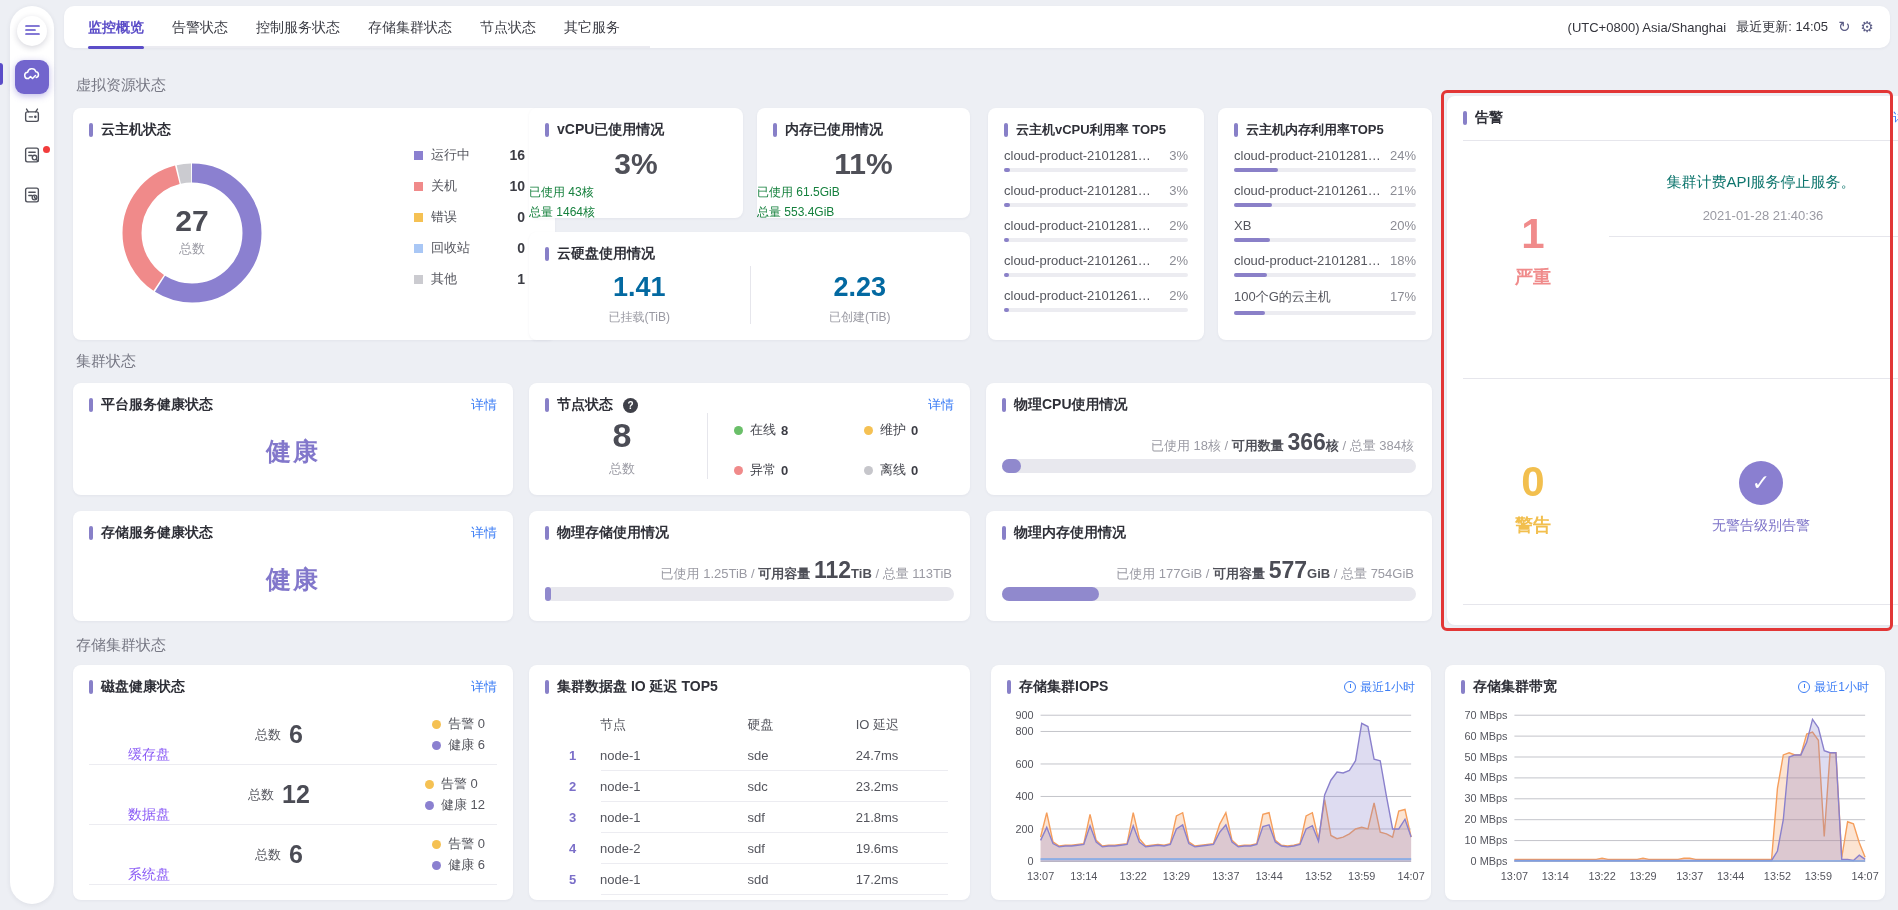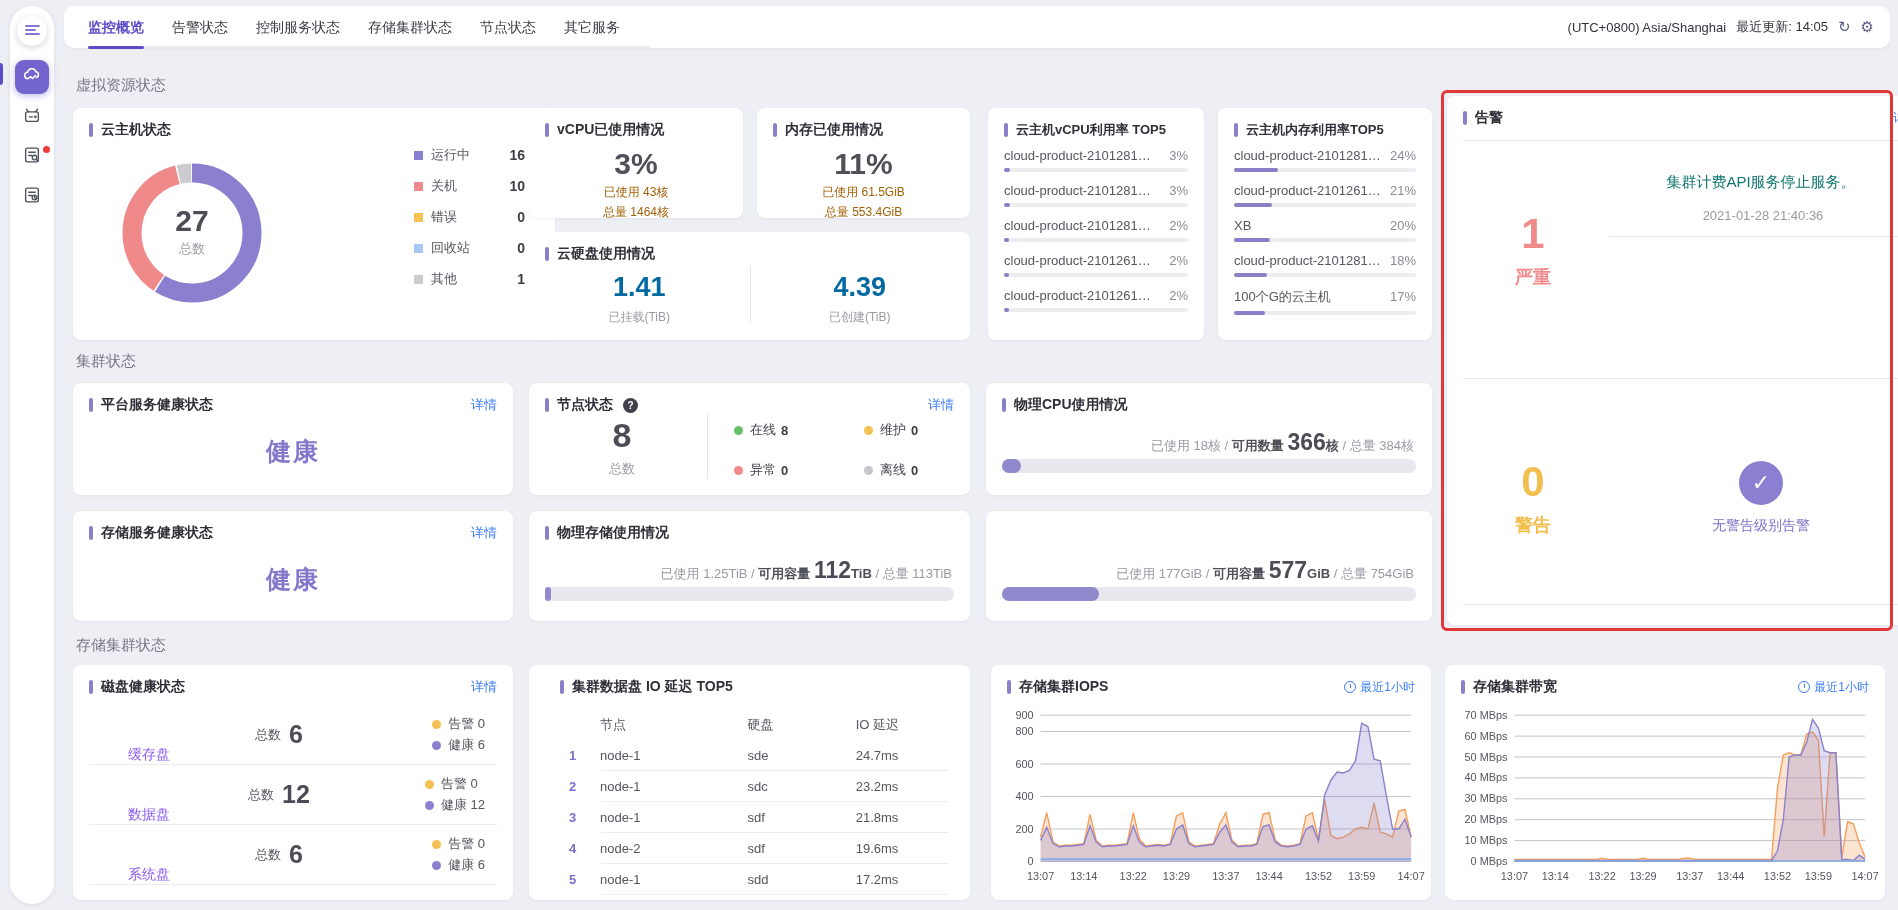--- a/index.html
+++ b/index.html
@@ -47,21 +47,21 @@
   .donut-total { font-size:30px; font-weight:700; color:#4b4c55; }
   .donut-total-label { font-size:13px; color:#9a9aa3; margin-top:2px; }
   .vm-legend { position:absolute; right:30px; top:38px; }
   .vm-legend-row { display:flex; align-items:center; margin-bottom:13px; }
   .lg-sq { width:9px; height:9px; margin-right:8px; flex:0 0 auto; }
   .lg-label { font-size:13px; color:#55565e; width:62px; }
   .lg-val { font-size:14px; font-weight:700; color:#3c3d45; width:32px; text-align:right; }
 
   
   .big-pct { text-align:center; font-size:30px; font-weight:700; color:#4f5058; margin-top:8px; }
-  .stat-sub { text-align:center; font-size:12px; color:#a16207; margin-top:3px; }
+  .stat-sub { text-align:left; font-size:12px; color:#15803d; margin-top:3px; }
   .vol-half { position:absolute; top:40px; width:50%; text-align:center; }
   .vol-num { font-size:27px; font-weight:700; color:#0369a1; }
   .vol-label { font-size:12px; color:#9a9aa3; margin-top:6px; }
   .vol-div { position:absolute; left:50%; top:34px; height:58px; width:1px; background:#e6e6ec; }
 
   
   .t5-rows { padding:9px 16px 13px; }
   .t5-row { margin-bottom:11px; }
   .t5-line { display:flex; justify-content:space-between; align-items:baseline; }
   .t5-name { font-size:13px; color:#55565e; }
@@ -290,21 +290,21 @@
   <div class="card-head">
       <span class="tmark"></span>
     <span class="card-title">云硬盘使用情况</span>
     </div>
   <div class="vol-half" style="left:0;">
     <div class="vol-num">1.41</div>
     <div class="vol-label">已挂载(TiB)</div>
   </div>
   <div class="vol-div"></div>
   <div class="vol-half" style="right:0;">
-    <div class="vol-num">4.39</div>
+    <div class="vol-num">2.23</div>
     <div class="vol-label">已创建(TiB)</div>
   </div>
 </div>
 
 <div class="card" style="left:988px; top:108px; width:216px; height:232px;">
   <div class="card-head">
       <span class="tmark"></span>
     <span class="card-title" style="font-size:13px;">云主机vCPU利用率 TOP5</span>
     </div>
   <div class="t5-rows">
@@ -510,20 +510,24 @@
       <span class="tmark"></span>
     <span class="card-title">物理存储使用情况</span>
     </div>
   <div class="phys-stats"><span>已使用 1.25TiB / </span><span class="phys-dark">可用容量 </span><span class="phys-big">112</span><span class="phys-dark">TiB</span><span> / 总量 113TiB</span></div>
   <div class="phys-bar">
       <div class="phys-fill" style="width: 1.2%;"></div>
     </div>
 </div>
 
 <div class="card" style="left:986px; top:511px; width:446px; height:110px;">
+  <div class="card-head">
+      <span class="tmark"></span>
+    <span class="card-title">物理内存使用情况</span>
+    </div>
   <div class="phys-stats"><span>已使用 177GiB / </span><span class="phys-dark">可用容量 </span><span class="phys-big">577</span><span class="phys-dark">GiB</span><span> / 总量 754GiB</span></div>
   <div class="phys-bar">
       <div class="phys-fill" style="width: 23.5%;"></div>
     </div>
 </div>
 
 <div class="card" style="left:73px; top:665px; width:440px; height:235px;">
   <div class="card-head">
       <span class="tmark"></span>
     <span class="card-title">磁盘健康状态</span>
@@ -577,21 +581,21 @@
           </div>
         <div class="disk-leg-item">
             <span class="nl-dot" style="background-color: rgb(139, 128, 208);"></span>
             <span>健康 6</span>
           </div>
       </div>
     </div>
   </div>
 </div>
 
-<div class="card" style="left:529px; top:665px; width:441px; height:235px;padding-left:15px;">
+<div class="card" style="left:529px; top:665px; width:441px; height:235px;">
   <div class="card-head">
       <span class="tmark"></span>
     <span class="card-title">集群数据盘 IO 延迟 TOP5</span>
     </div>
   <div class="io-table">
     <div class="io-hrow">
         <span class="c-rank">0</span>
         <span class="c-node">节点</span>
         <span class="c-disk">硬盘</span>
         <span class="c-lat">IO 延迟</span>

